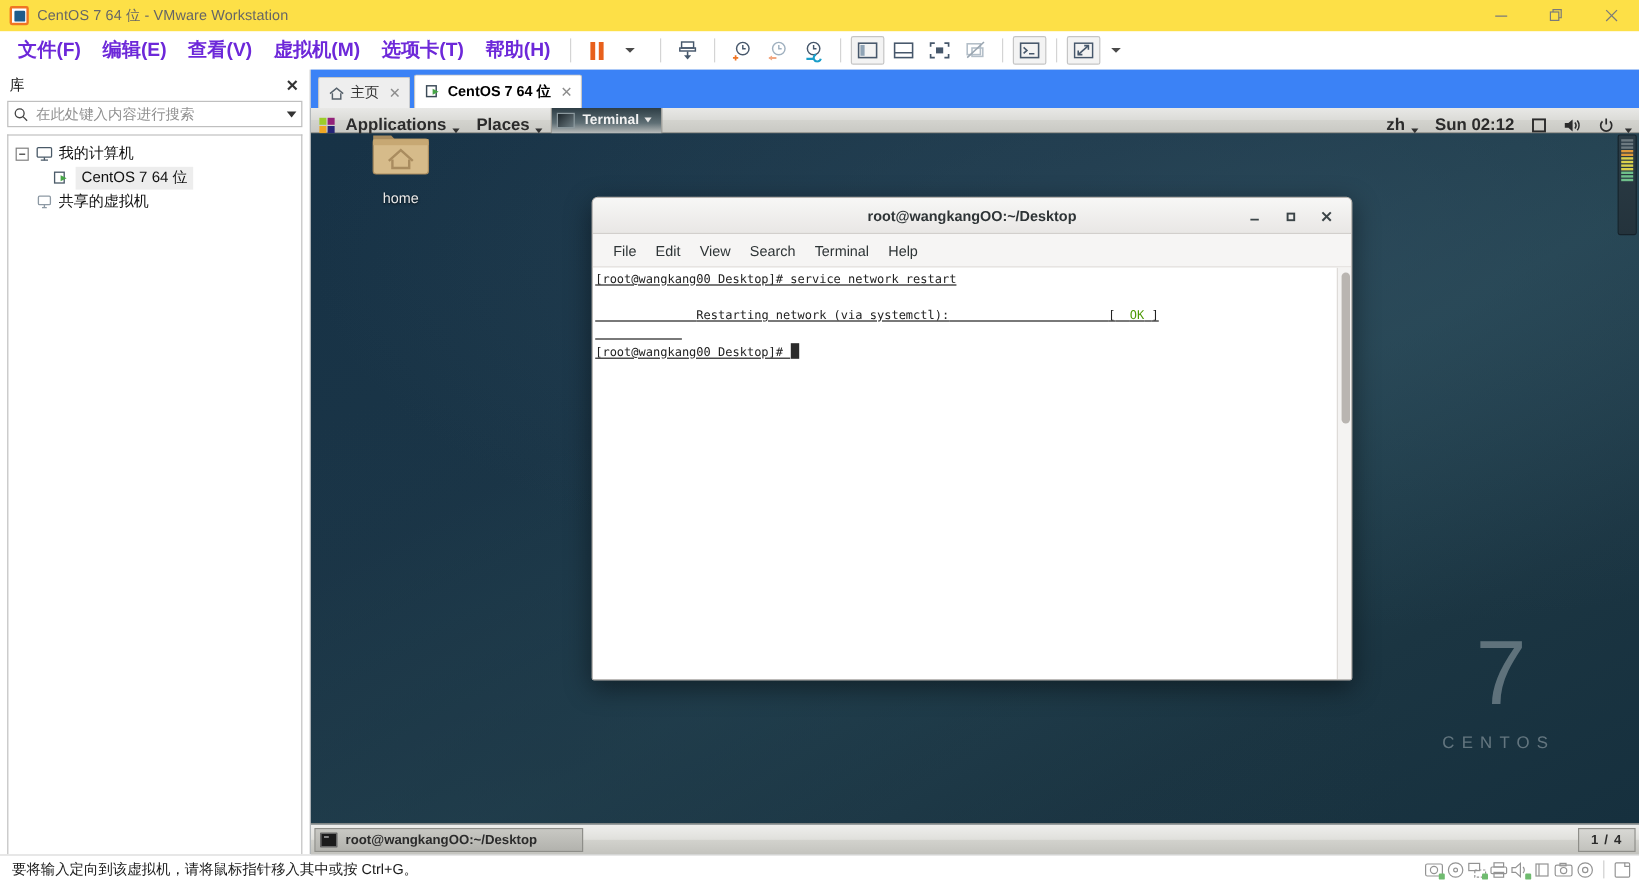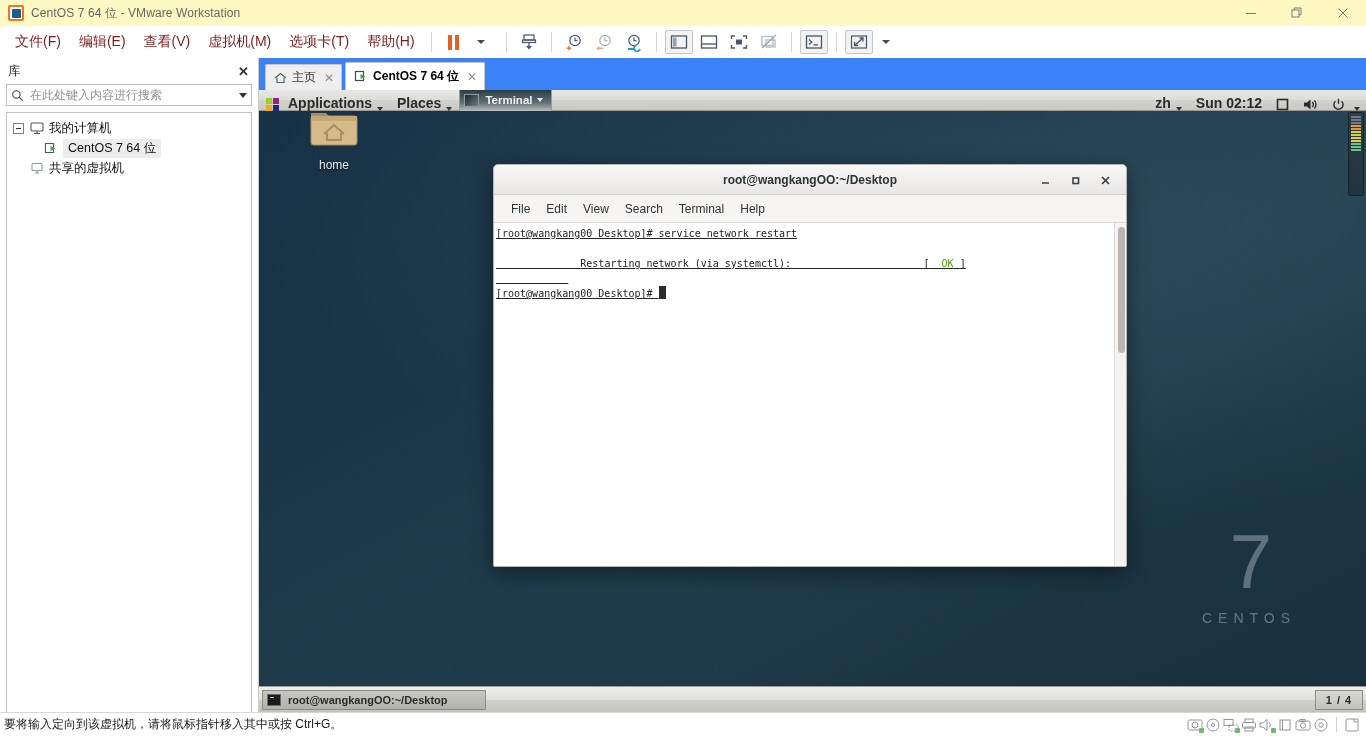--- a/index.html
+++ b/index.html
@@ -15,21 +15,21 @@
     background: #ffffff;
     display: flex;
     flex-direction: column;
   }
 
   
   .titlebar {
     height: 26px;
     display: flex;
     align-items: center;
-    background: #fef9c3;
+    background: #fde047;
     flex: 0 0 26px;
     position: relative;
   }
   .tb-icon {
     width: 16px; height: 16px;
     margin-left: 8px; margin-right: 7px;
     position: relative;
     flex: 0 0 16px;
   }
   .vm-logo-outer {
@@ -60,23 +60,24 @@
   .menubar {
     height: 32px;
     background: #ffffff;
     display: flex;
     align-items: center;
     flex: 0 0 32px;
     padding-left: 6px;
     border-bottom: 0;
   }
   .menu-item {
-    font-size: 14px; color: #7f1d1d;
+    font-size: 16px; color: #6d28d9;
     padding: 4px 9px;
     white-space: nowrap;
+    font-weight: bold;
   }
   .tb-sep {
     width: 1px; height: 20px;
     background: #d4d4d4;
     margin: 0 7px;
     flex: 0 0 1px;
   }
   .tbar-btn {
     width: 28px; height: 24px;
     display: flex; align-items: center; justify-content: center;
@@ -360,21 +361,21 @@
     position:absolute; left:3px; top:4px; width:7px; height:126px;
     background:#b9b5b1; border-radius:4px;
   }
 
   
   .statusbar {
     height: 24px; flex:0 0 24px;
     background:#ffffff;
     border-top:1px solid #d7d7d7;
     display:flex; align-items:center;
-    padding: 0 6px 0 4px;
+    padding: 0 6px 0 10px;
     font-size:12px; color:#1a1a1a;
     position:relative;
   }
   .status-icons { margin-left:auto; display:flex; align-items:center; gap:2px; }
   .sicon {
     width:16px;height:14px;
     position:relative; opacity:.75;
   }
   .sicon .dot {
     position:absolute; right:-1px; bottom:-1px; width:5px;height:5px;

